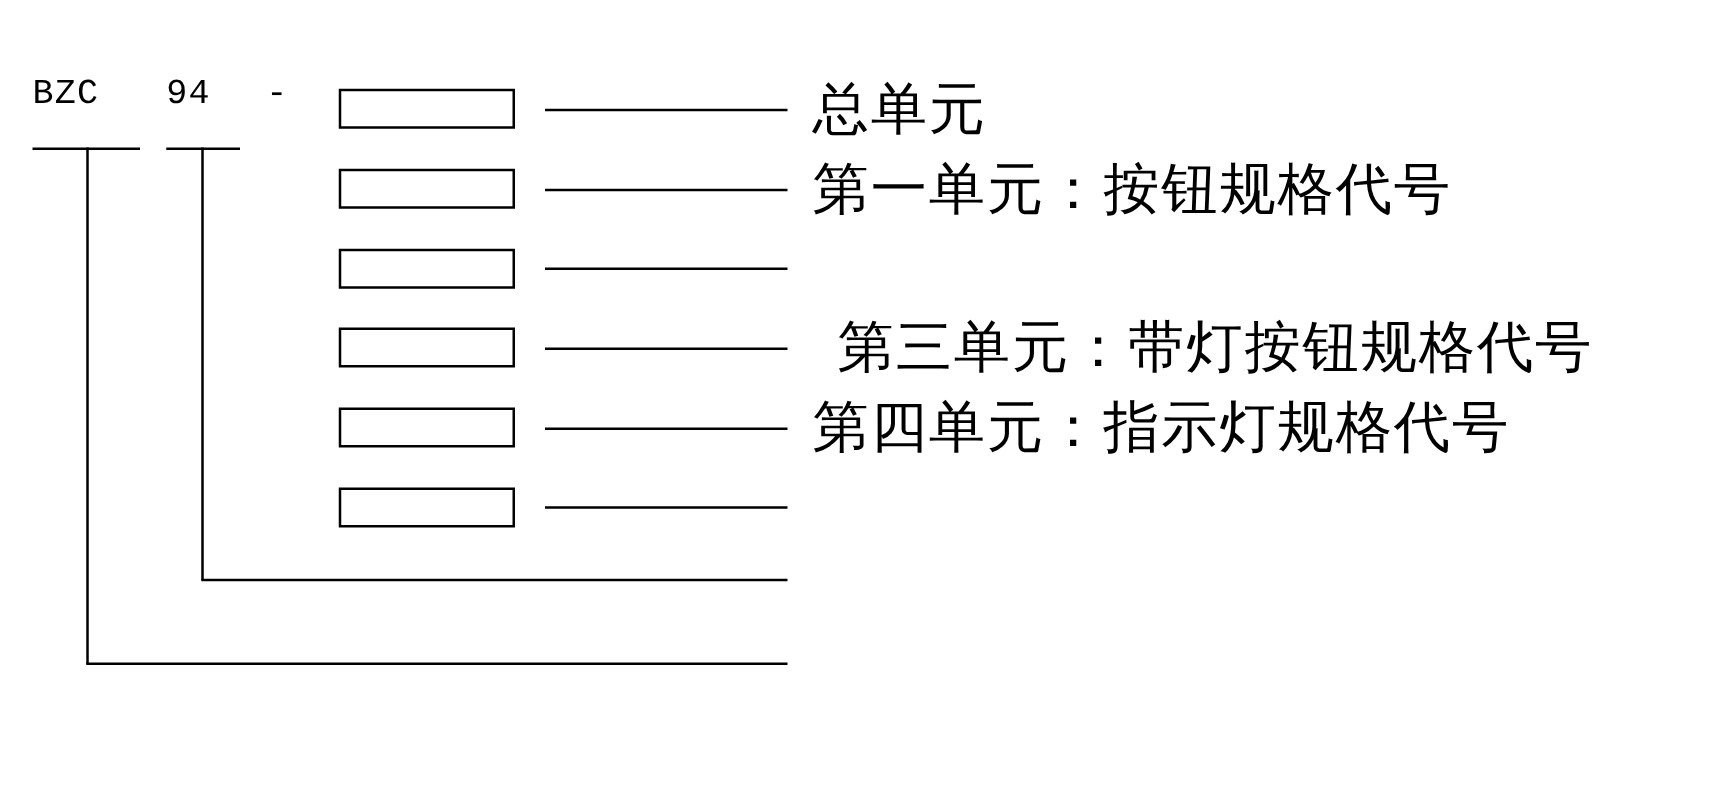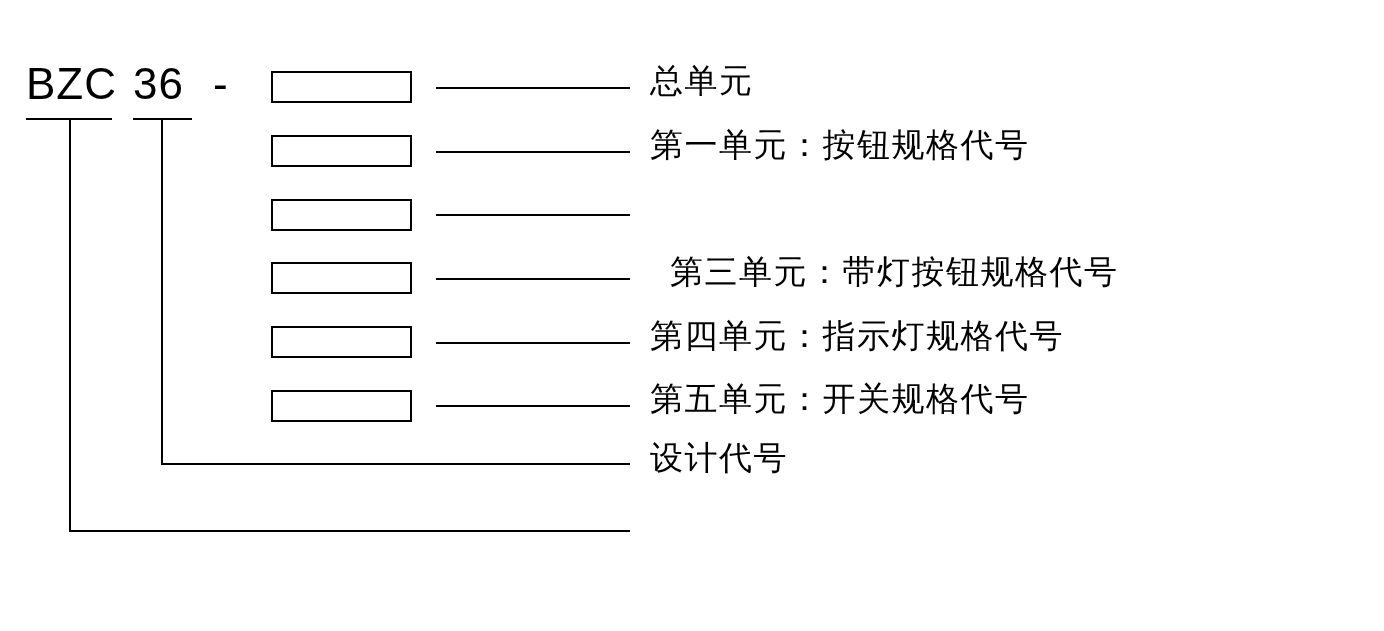--- a/index.html
+++ b/index.html
@@ -7,22 +7,22 @@
     width:1384px;height:631px;
     background:#ffffff;
     font-family:"Liberation Sans", sans-serif;
     overflow:hidden;
   }
   #diagram{position:relative;width:1384px;height:631px;background:#fff;}
 
   
   .code-text{
     position:absolute;
-    font-family:Liberation Sans, sans-serif;
-    font-size:44px;
+    font-family:Liberation Mono, monospace;
+    font-size:28px;
     line-height:1;
     color:#000;
     white-space:pre;
   }
   #code-bzc{left:26px;top:62px;letter-spacing:1px;}
   #code-83{left:133px;top:62px;letter-spacing:1px;}
 
   
   .hline{position:absolute;height:0;border-top:2px solid #000;}
   .vline{position:absolute;width:0;border-left:2px solid #000;}
@@ -34,35 +34,35 @@
     border:2px solid #000;
     background:#fff;
     box-sizing:border-box;
   }
 
   
   .label{
     position:absolute;
     left:650px;
     font-family:"Liberation Serif", serif;
-    font-size:33px;
+    font-size:45px;
     line-height:1;
     color:#000;
     white-space:pre;
     letter-spacing:1.5px;
   }
 </style>
 </head>
 <body>
 
 <div id="diagram">
 
   <div class="code-text" id="code-bzc">BZC</div>
 
-  <div class="code-text" id="code-83">36</div>
+  <div class="code-text" id="code-83">94</div>
 
   <div class="code-text" id="code-dash" style="left:213px;top:62px;">-</div>
 
   <div class="unit-box" style="left:271px;top:71px;"></div>
   <div class="unit-box" style="left:271px;top:135px;"></div>
   <div class="unit-box" style="left:271px;top:199px;"></div>
   <div class="unit-box" style="left:271px;top:262px;"></div>
   <div class="unit-box" style="left:271px;top:326px;"></div>
   <div class="unit-box" style="left:271px;top:390px;"></div>
 
@@ -70,26 +70,24 @@
   <div class="hline" style="left:436px;top:151px;width:194px;"></div>
   <div class="hline" style="left:436px;top:214px;width:194px;"></div>
   <div class="hline" style="left:436px;top:278px;width:194px;"></div>
   <div class="hline" style="left:436px;top:342px;width:194px;"></div>
   <div class="hline" style="left:436px;top:405px;width:194px;"></div>
 
   <div class="label" style="top:65px;">总单元</div>
   <div class="label" style="top:129px;text-align:center;">第一单元：按钮规格代号</div>
   <div class="label" style="top:256px;margin-left:20px;">第三单元：带灯按钮规格代号</div>
   <div class="label" style="top:320px;text-align:right;">第四单元：指示灯规格代号</div>
-  <div class="label" style="top:383px;">第五单元：开关规格代号</div>
 
   <div class="hline" style="left:133px;top:118px;width:59px;"></div>
   <div class="vline" style="left:161px;top:118px;height:346px;"></div>
   <div class="hline" style="left:161px;top:463px;width:469px;"></div>
 
-  <div class="label" style="top:442px;">设计代号</div>
 
   <div class="hline" style="left:26px;top:118px;width:86px;"></div>
   <div class="vline" style="left:69px;top:118px;height:413px;"></div>
   <div class="hline" style="left:69px;top:530px;width:561px;"></div>
 
 
 </div>
 
 </body></html>

